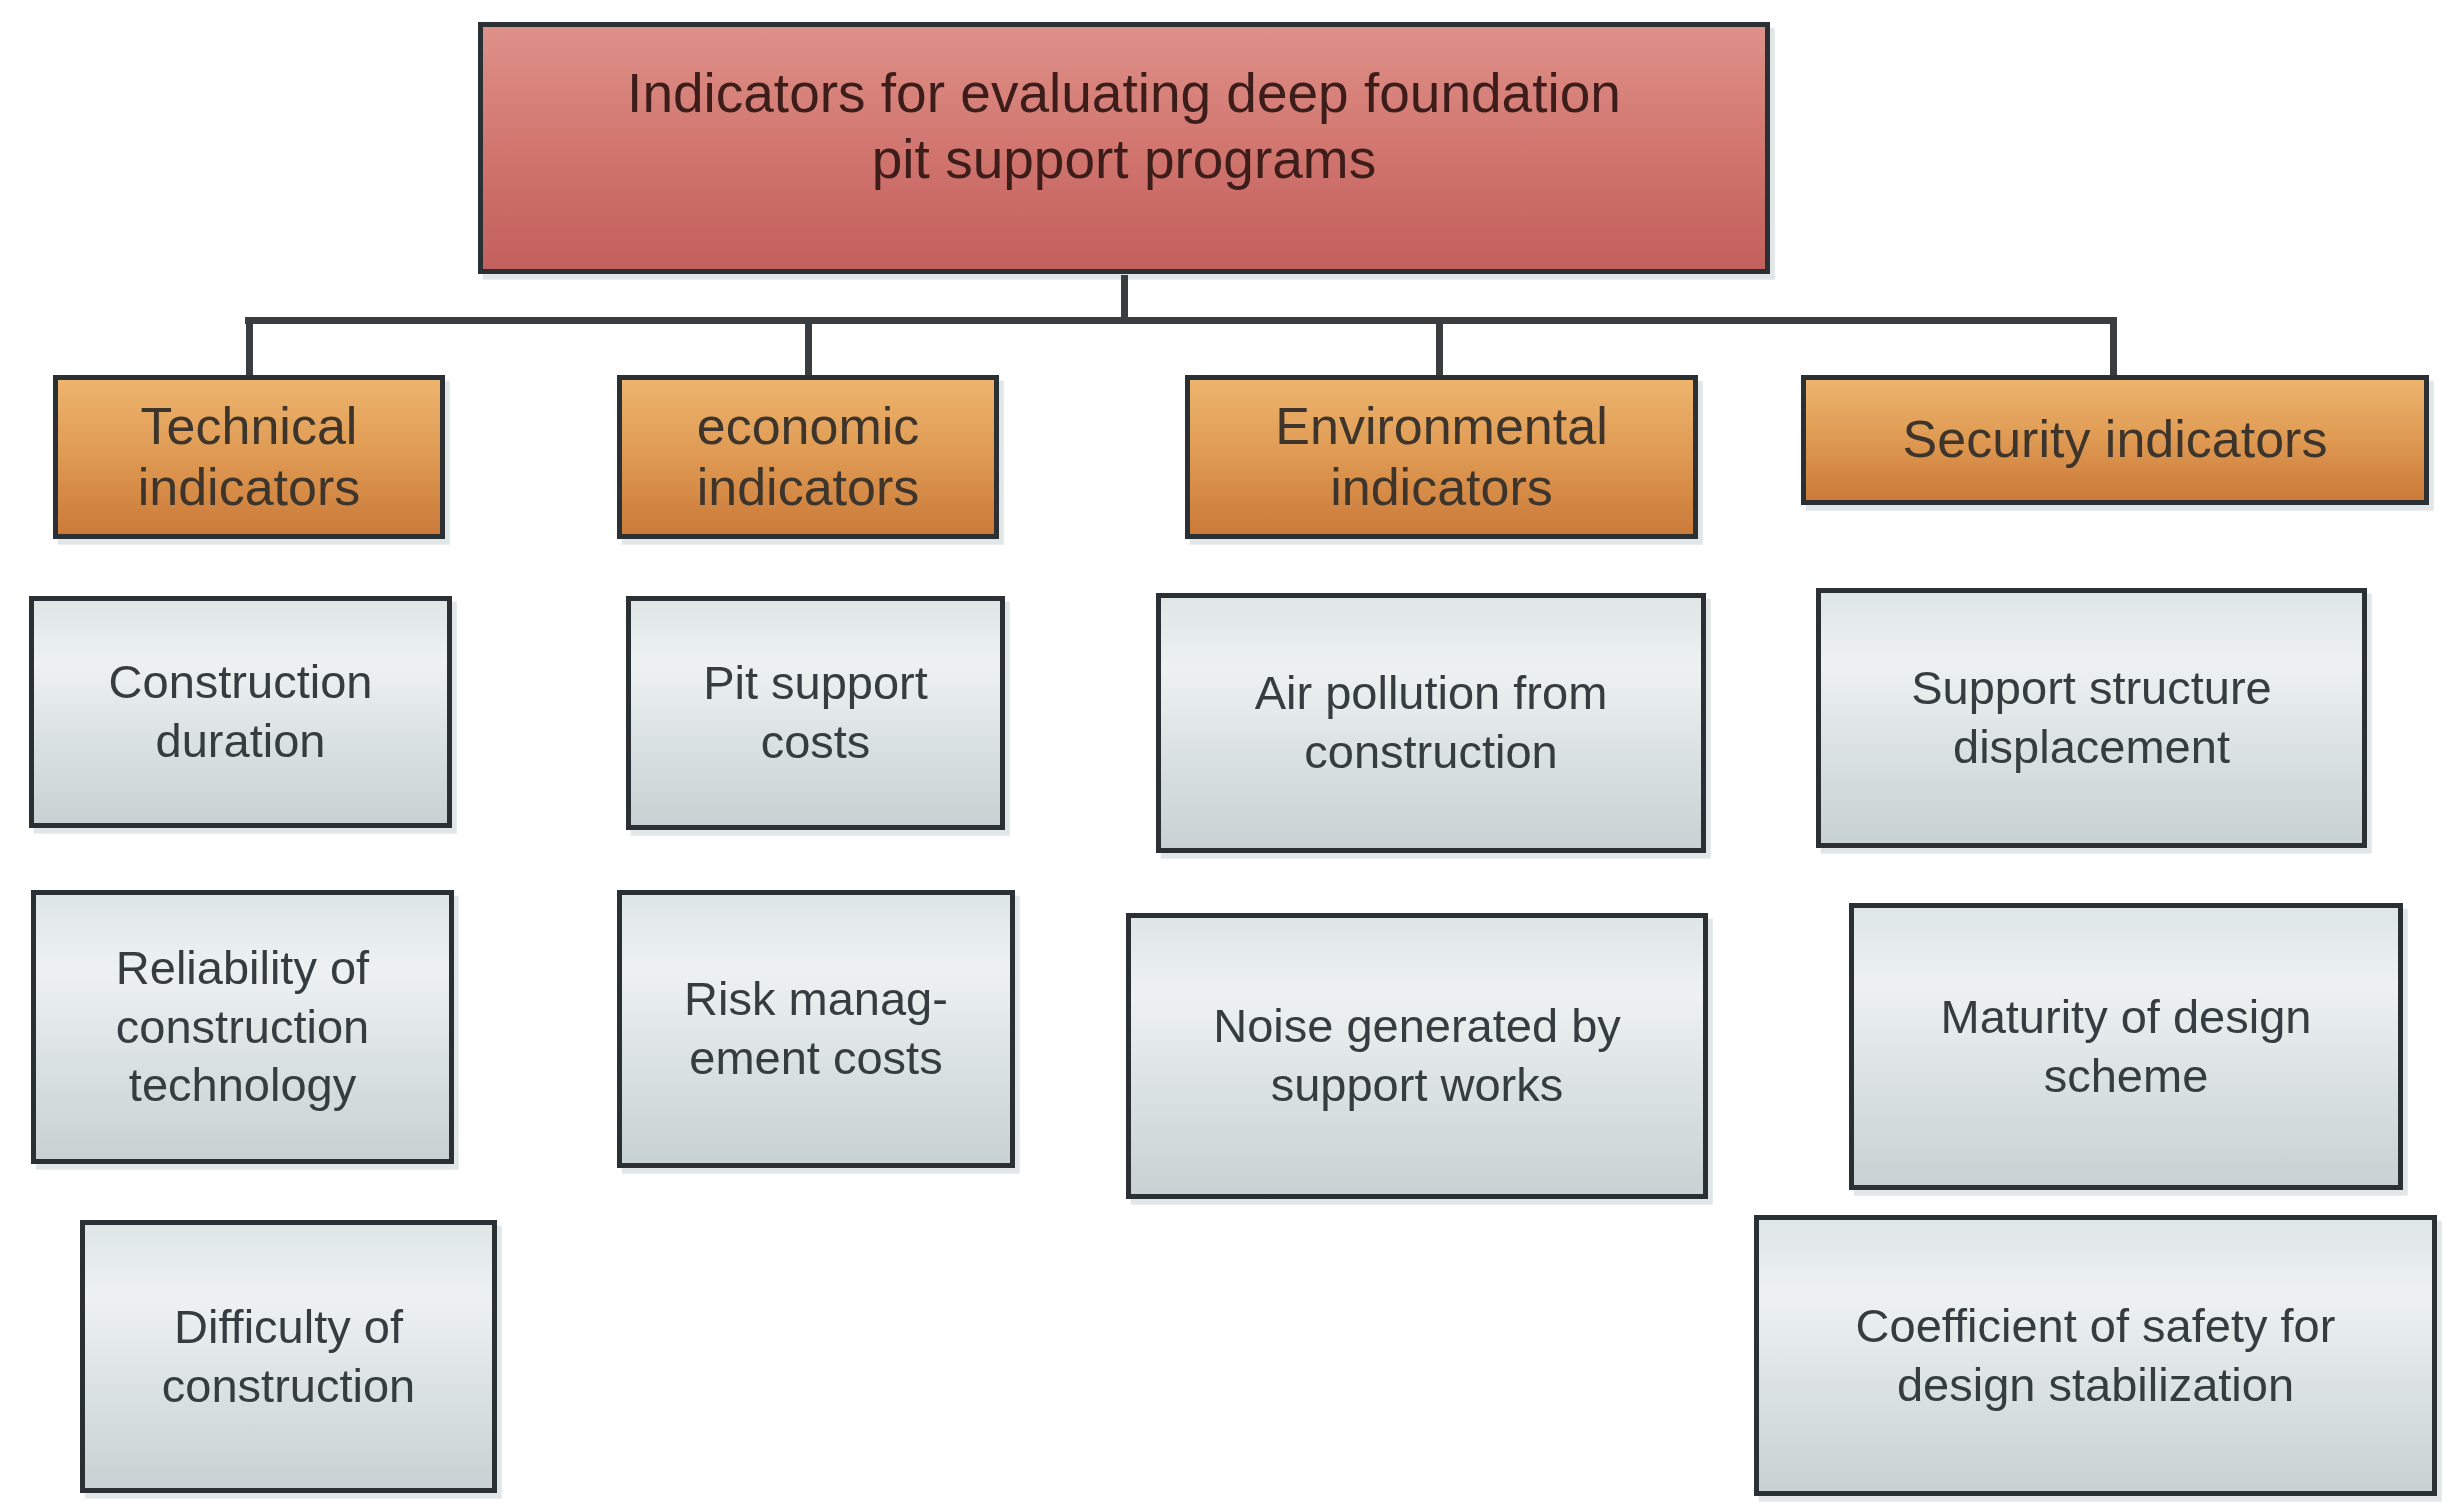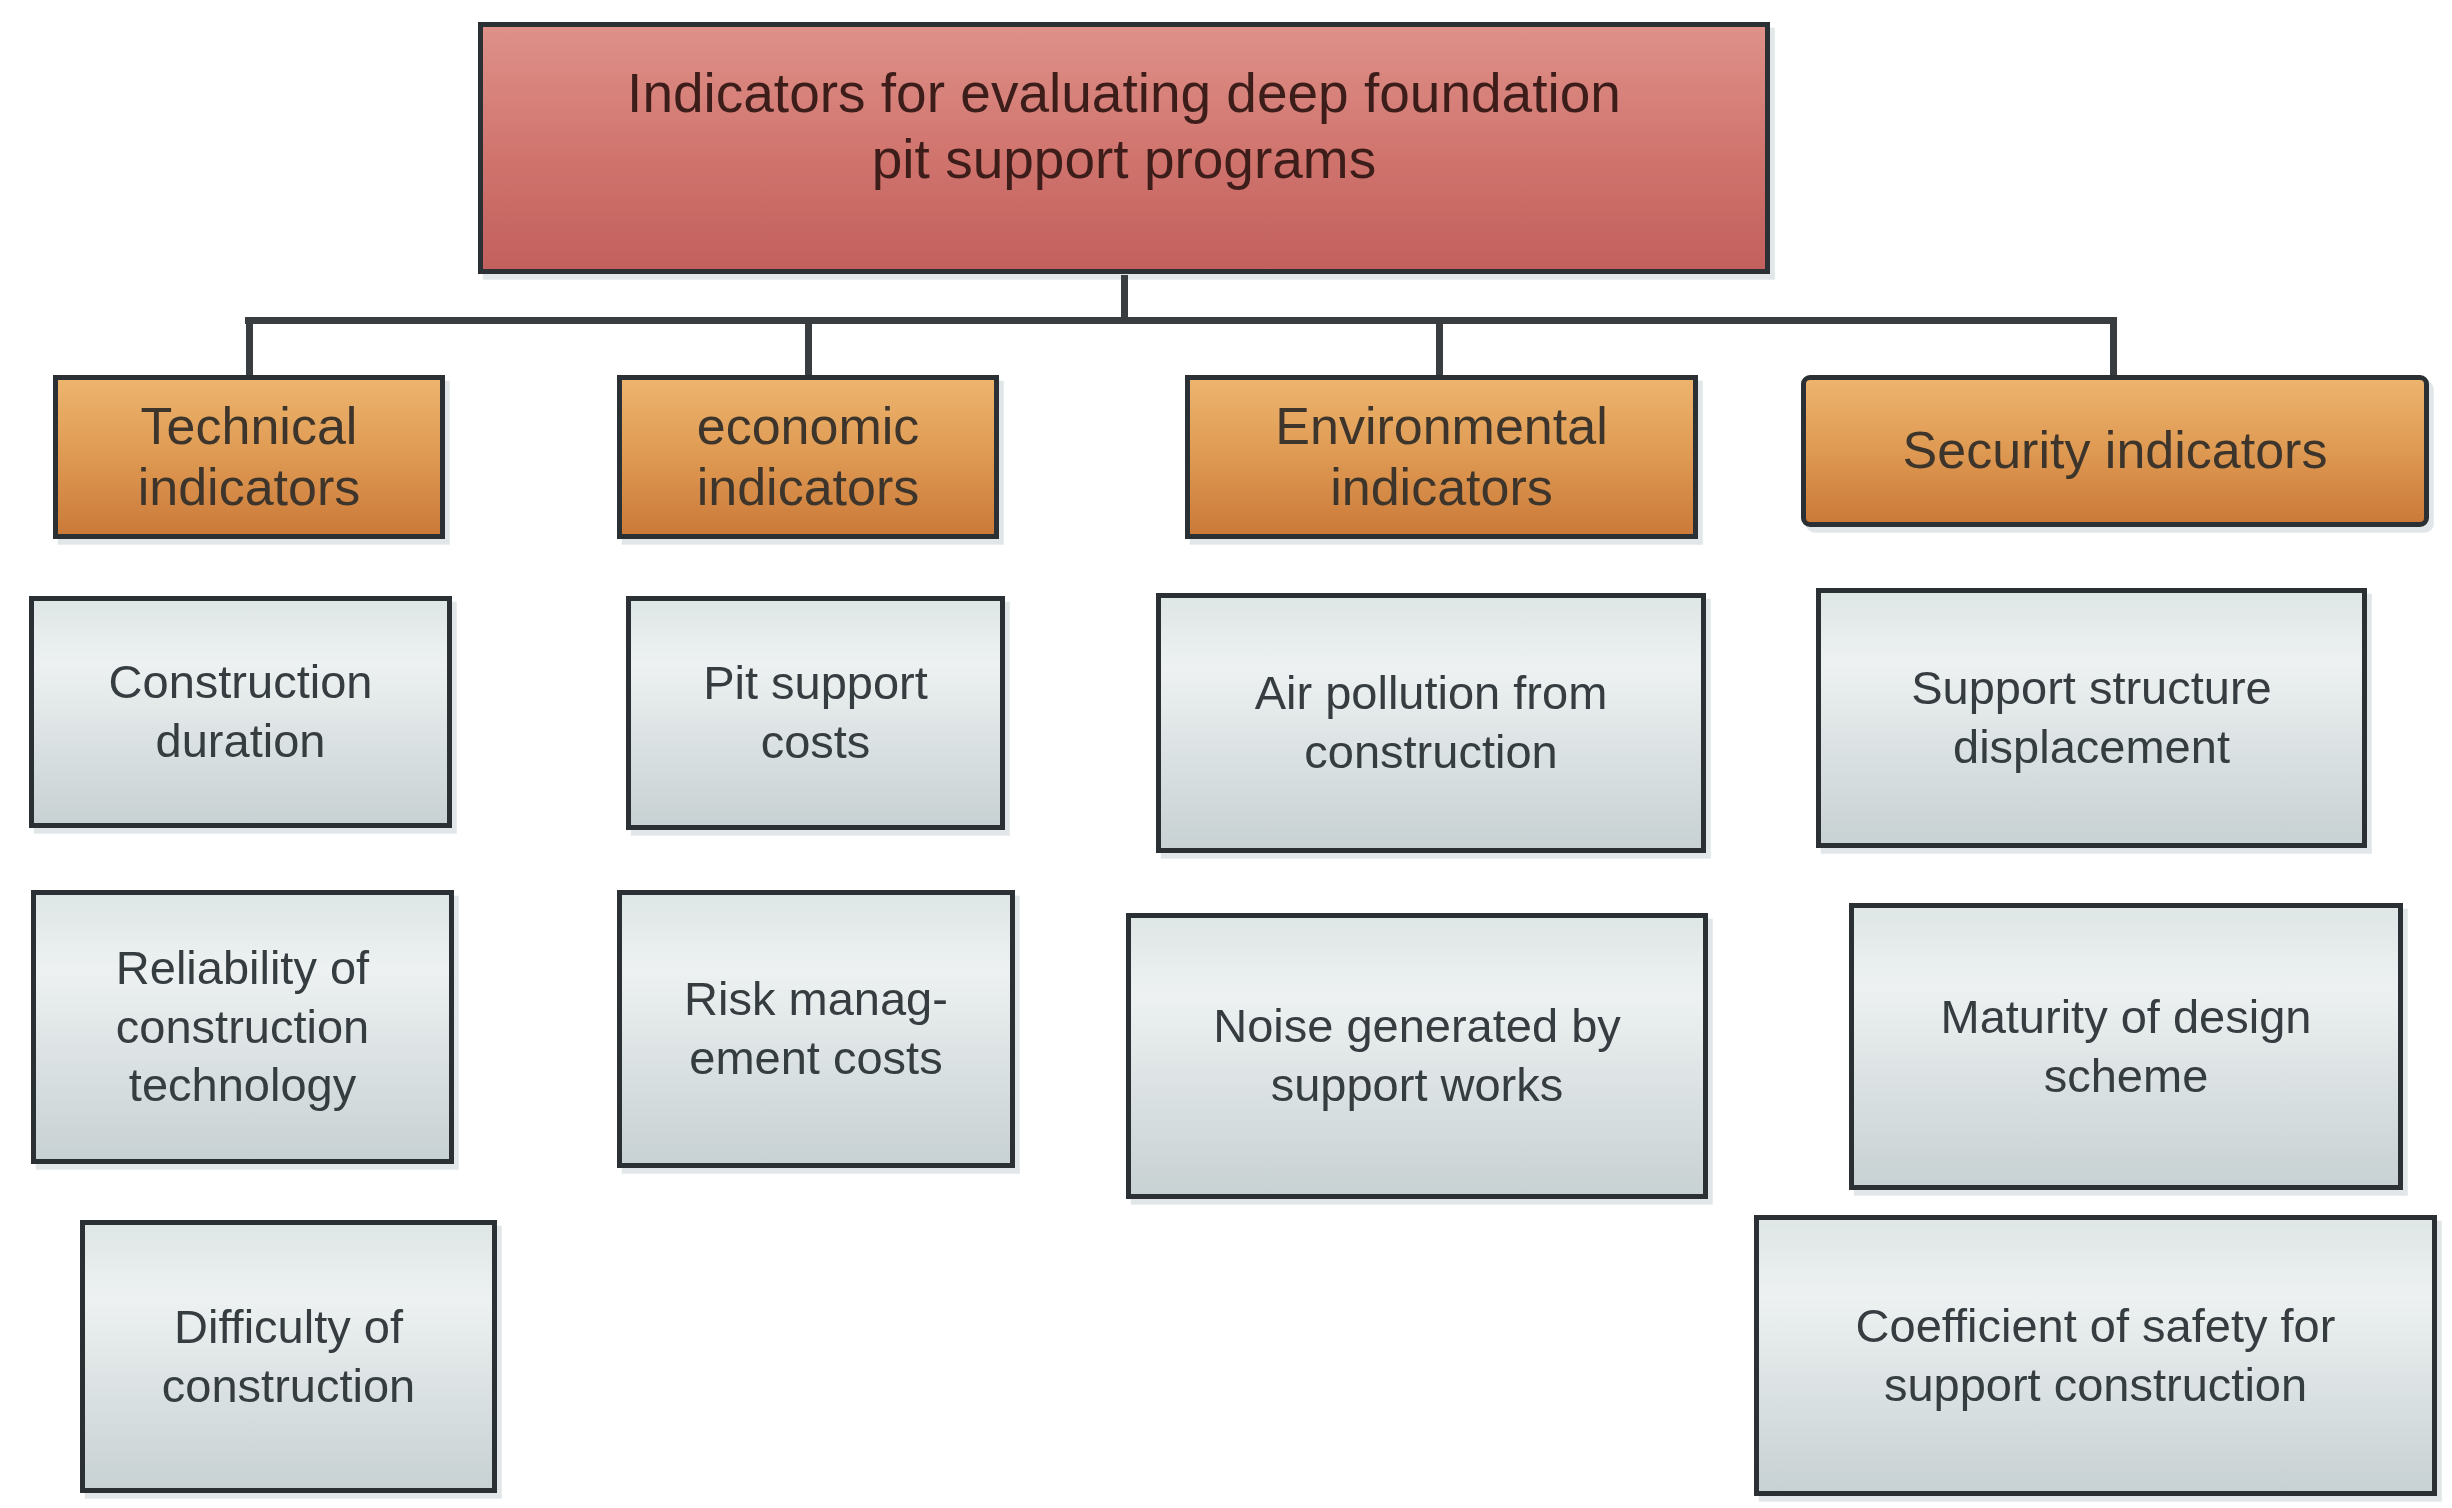--- a/index.html
+++ b/index.html
@@ -39,21 +39,21 @@
     font-size:52px;line-height:1.18;
   }
   .item{
     background:linear-gradient(180deg,#dfe6e6 0%,#edf1f1 28%,#c8d1d3 100%);
     color:#363d40;
     font-size:47px;line-height:1.25;
   }
   .cat1{left:53px;top:375px;width:392px;height:164px;}
   .cat2{left:617px;top:375px;width:382px;height:164px;}
   .cat3{left:1185px;top:375px;width:513px;height:164px;}
-  .cat4{left:1801px;top:375px;width:628px;height:152px;border-radius:9px;}
+  .cat4{left:1801px;top:375px;width:628px;height:130px;}
 
   .i11{left:29px;top:596px;width:423px;height:232px;}
   .i21{left:626px;top:596px;width:379px;height:234px;}
   .i31{left:1156px;top:593px;width:550px;height:260px;}
   .i41{left:1816px;top:588px;width:551px;height:260px;}
 
   .i12{left:31px;top:890px;width:423px;height:274px;}
   .i22{left:617px;top:890px;width:398px;height:278px;}
   .i32{left:1126px;top:913px;width:582px;height:286px;}
   .i42{left:1814px;top:903px;width:554px;height:287px;margin-left:35px;}
@@ -140,17 +140,17 @@
   <div class="node item i41">
     <span>Support structure
 displacement</span>
   </div>
   <div class="node item i42">
     <span>Maturity of design
 scheme</span>
   </div>
   <div class="node item i43">
     <span>Coefficient of safety for
-support construction</span>
+design stabilization</span>
   </div>
 
 </div>
 
 
 </body></html>

